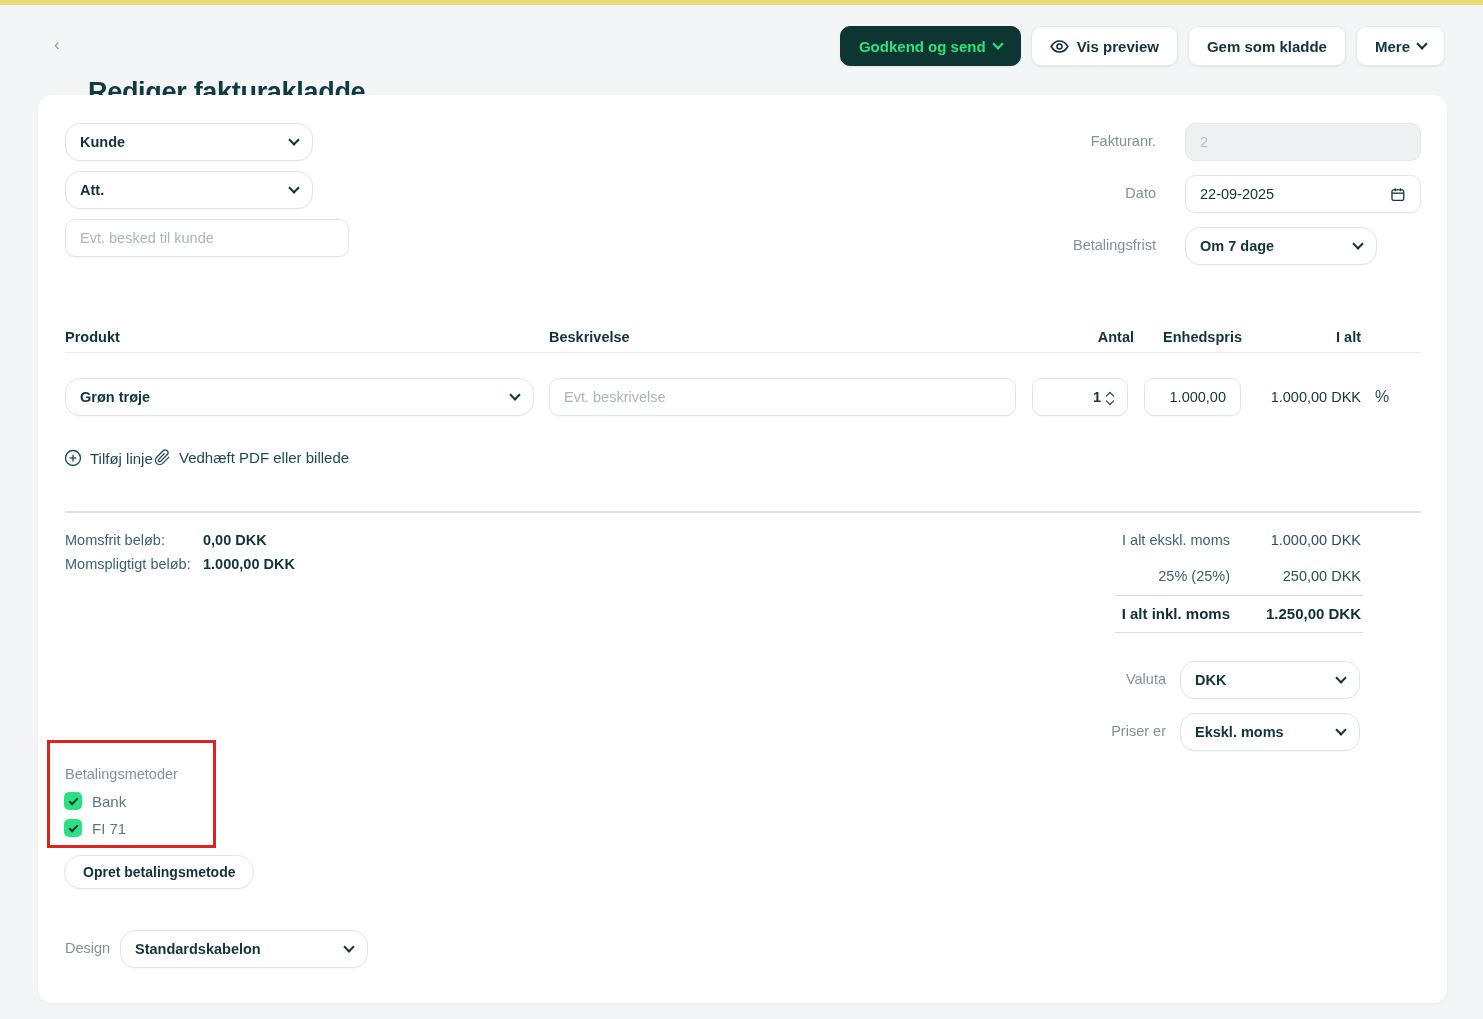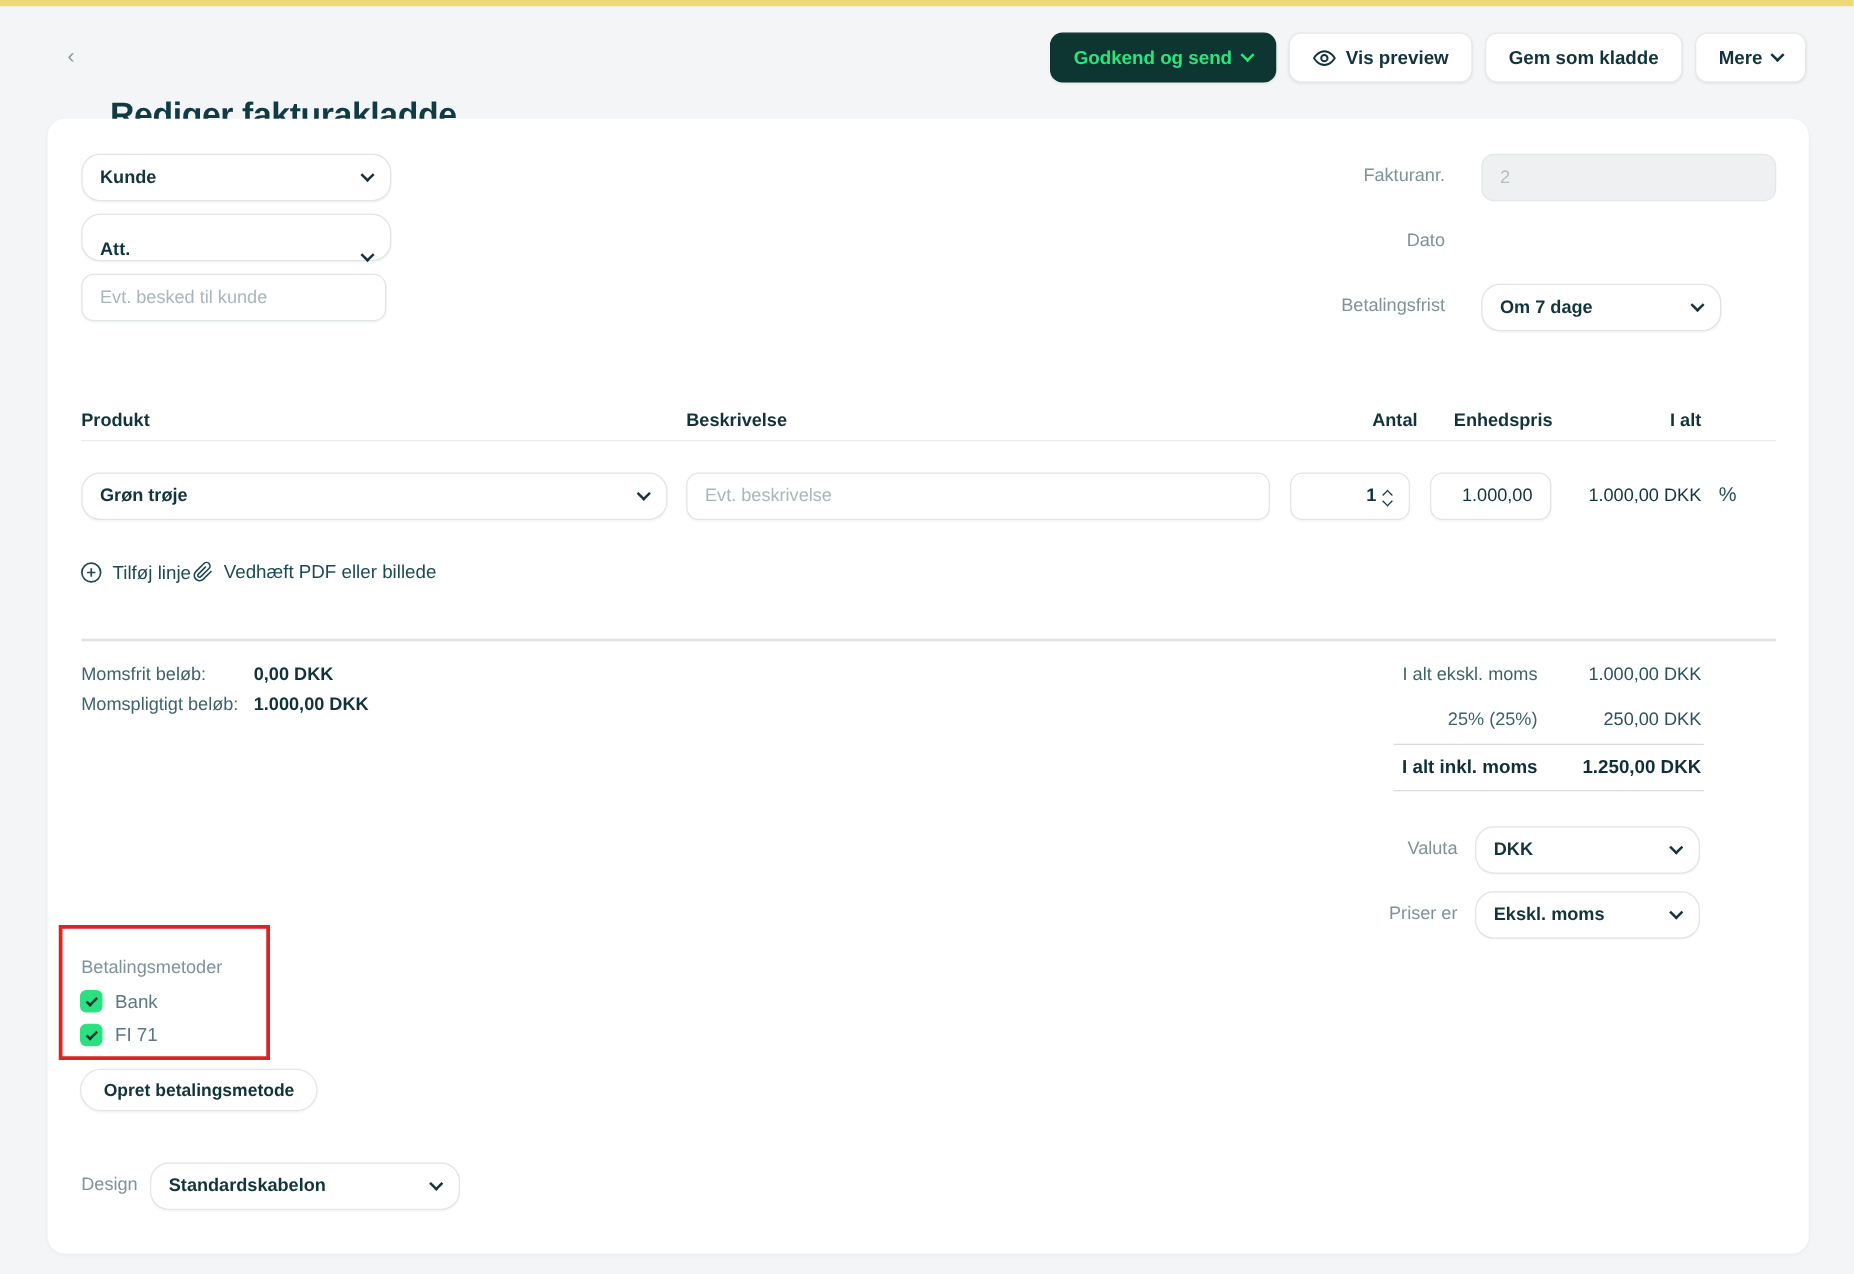--- a/index.html
+++ b/index.html
@@ -93,34 +93,43 @@
       <span class="cv"></span>
     </button>
   </div>
 
   <div class="card">
 
     <div class="select" style="left:27px; top:28px; width:248px;">
       <span class="lab">Kunde</span>
       <span class="cv"></span>
     </div>
-    <div class="select" style="left:27px; top:76px; width:248px;align-items:flex-end;">
+    <div class="select" style="left:27px; top:76px; width:248px;">
       <span class="lab">Att.</span>
       <span class="cv"></span>
     </div>
-    <div class="input" style="left:27px; top:124px; width:244px;">
+    <div class="input" style="left:27px; top:124px; width:284px;">
       <input type="text" placeholder="Evt. besked til kunde" style="">
     </div>
 
     <div class="metalabel" style="left:960px; top:38px; width:158px;">Fakturanr.</div>
     <div class="input disabled" style="left:1147px; top:28px; width:236px;">
       <input type="text" disabled="" value="2" style="">
     </div>
 
     <div class="metalabel" style="left:960px; top:90px; width:158px;">Dato</div>
+    <div class="input" style="left:1147px; top:80px; width:236px;">
+      <input type="text" value="22-09-2025" style="">
+      <svg class="cal" width="17" height="17" viewBox="0 0 24 24" fill="none" stroke="#17343c" stroke-width="2">
+        <rect x="3" y="5" width="18" height="16" rx="2.5"></rect>
+          <line x1="3" y1="10" x2="21" y2="10"></line>
+          <line x1="8" y1="2.5" x2="8" y2="7"></line>
+          <line x1="16" y1="2.5" x2="16" y2="7"></line>
+      </svg>
+    </div>
 
     <div class="metalabel" style="left:960px; top:142px; width:158px;">Betalingsfrist</div>
     <div class="select" style="left:1147px; top:132px; width:192px;">
       <span class="lab">Om 7 dage</span>
       <span class="cv"></span>
     </div>
 
     <div class="th" style="left:27px; top:234px;">Produkt</div>
     <div class="th" style="left:511px; top:234px;">Beskrivelse</div>
     <div class="th r" style="left:976px; top:234px; width:120px;">Antal</div>

